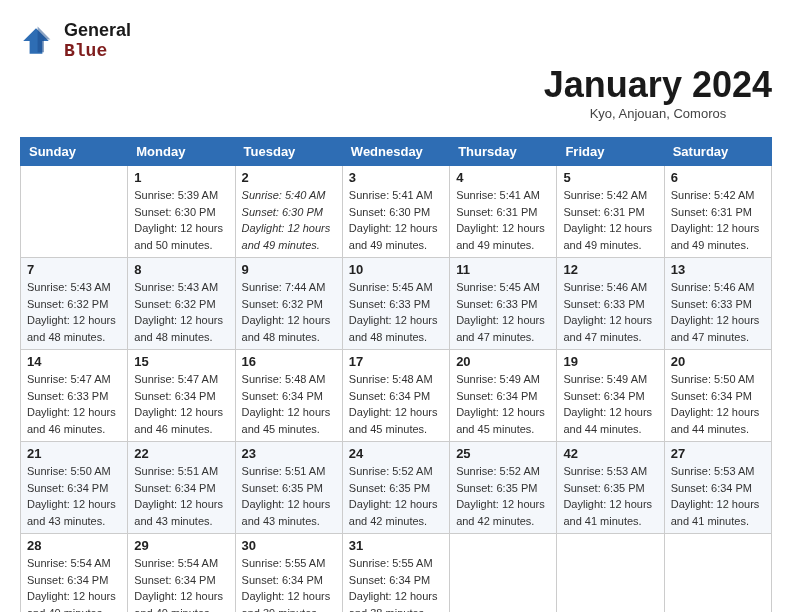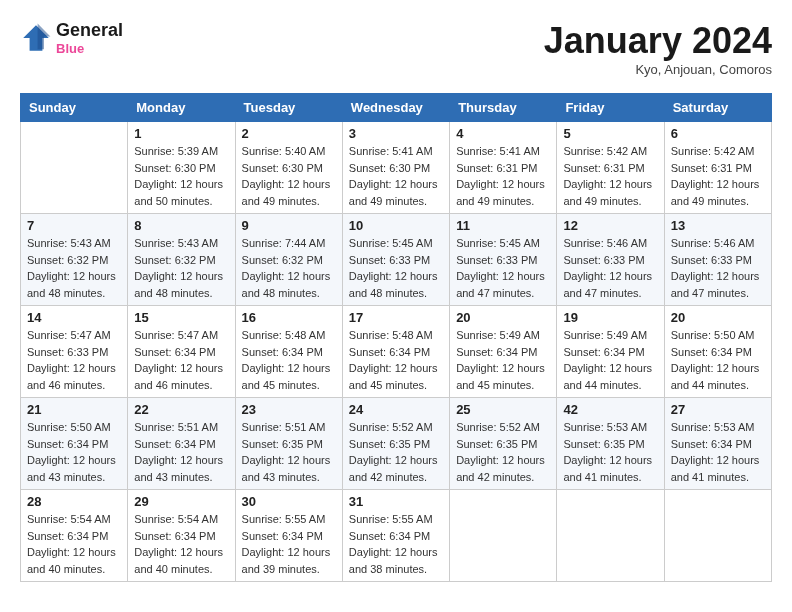--- a/index.html
+++ b/index.html
@@ -12,28 +12,29 @@
     }
     .header {
       display: flex;
       justify-content: space-between;
       align-items: flex-start;
       margin-bottom: 16px;
     }
     .logo {
       display: flex;
       align-items: center;
-      gap: 4px;
+      gap: 12px;
     }
     .logo-icon {
       width: 32px;
       height: 32px;
     }
     .title-block {
-      text-align: right;
+      text-align: center;
+      margin-top: 44px;
     }
     .calendar-title {
       font-size: 36px;
       font-weight: bold;
       color: #1a1a1a;
     }
     .calendar-subtitle {
       font-size: 13px;
       color: #444;
     }
@@ -84,21 +85,21 @@
 <body>
 
 <div class="header">
   <div class="logo">
     <svg class="logo-icon" viewBox="0 0 40 40">
       <polygon points="20,4 36,20 28,20 28,36 12,36 12,20 4,20" fill="#2e6db4"></polygon>
       <polygon points="22,2 38,18 30,18 30,34 22,34" fill="#1a4a8a" opacity="0.5"></polygon>
     </svg>
     <div>
       <div style="font-size:18px;font-weight:bold;color:#1a1a1a;">General</div>
-      <div style="font-size:13px;font-weight:bold;color:#ec4899;">Blue</div>
+      <div style="font-size:18px;font-weight:bold;color:#7f1d1d;font-family:Liberation Mono, monospace;">Blue</div>
     </div>
   </div>
   <div class="title-block">
     <div class="calendar-title">January 2024</div>
     <div class="calendar-subtitle">Kyo, Anjouan, Comoros</div>
   </div>
 </div>
 
 <table>
   <thead>
@@ -117,21 +118,21 @@
         <td class="empty-cell"></td>
         <td>
           <span class="day-num">1</span>
           <div class="day-info" style="white-space: pre-line;">Sunrise: 5:39 AM
 Sunset: 6:30 PM
 Daylight: 12 hours
 and 50 minutes.</div>
         </td>
         <td>
           <span class="day-num">2</span>
-          <div class="day-info" style="white-space: pre-line;">Sunrise: 5:40 AM
+          <div class="day-info" style="white-space: pre-line; font-style: italic;">Sunrise: 5:40 AM
 Sunset: 6:30 PM
 Daylight: 12 hours
 and 49 minutes.</div>
         </td>
         <td>
           <span class="day-num">3</span>
           <div class="day-info" style="white-space: pre-line;">Sunrise: 5:41 AM
 Sunset: 6:30 PM
 Daylight: 12 hours
 and 49 minutes.</div>

